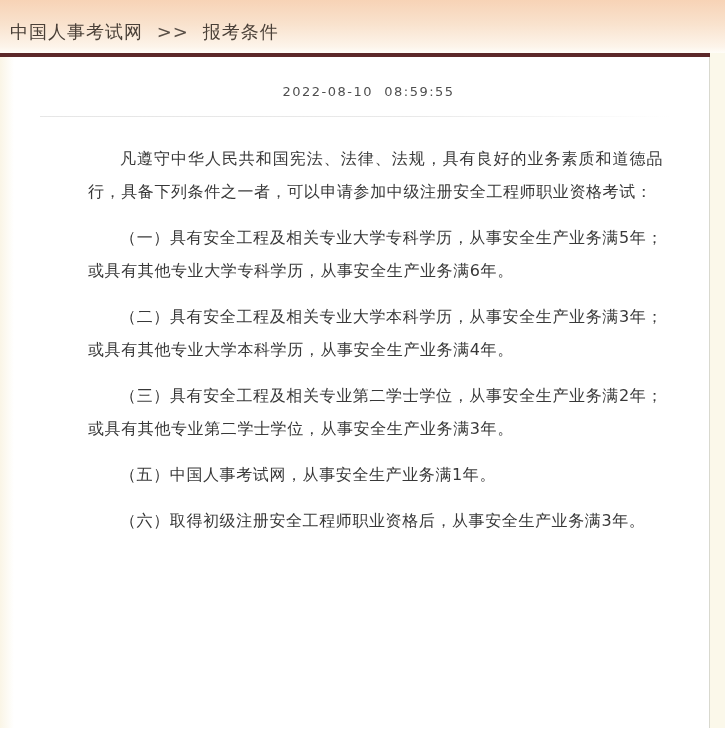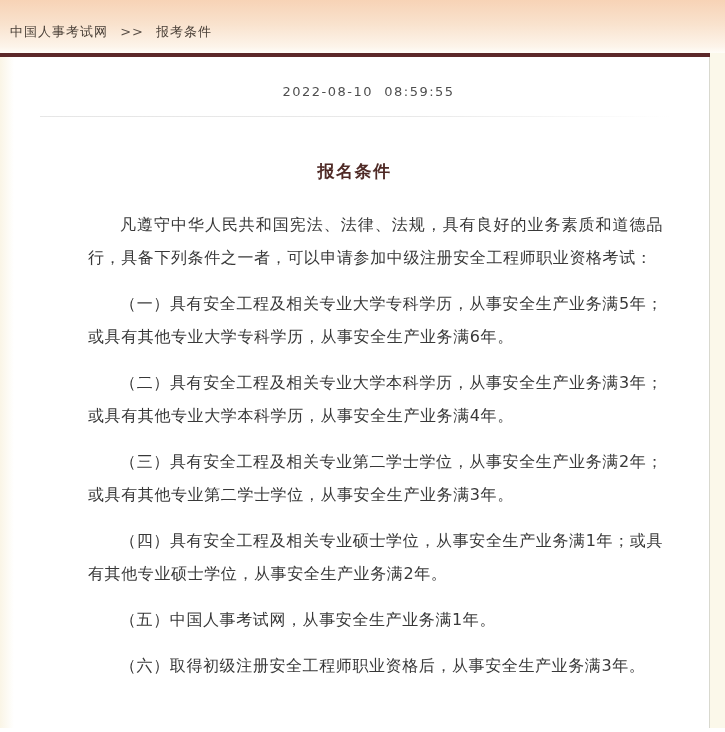--- a/index.html
+++ b/index.html
@@ -13,21 +13,21 @@
   .page { width: 725px; height: 732px; position: relative; overflow: hidden; }
 
   
   .topbar {
     height: 53px;
     background: linear-gradient(to bottom, #f7d3b6 0%, #f9e2cd 45%, #fdf4ea 88%, #fffdf8 100%);
     display: flex; align-items: center;
     box-sizing: border-box;
     padding: 10px 0 0 10px;
   }
-  .breadcrumb { font-size: 13px; color: #4a4038; letter-spacing: 1px; }
+  .breadcrumb { font-size: 18px; color: #4a4038; letter-spacing: 1px; }
   .breadcrumb .site { cursor: pointer; }
   .breadcrumb .sep { margin: 0 7px; color: #5a5048; }
 
   .red-rule {
     position: absolute; top: 53px; left: 0;
     width: 710px; height: 4px;
     background: #5c2829;
   }
 
   .body-row { display: flex; height: 675px; }
@@ -105,28 +105,26 @@
       <span class="current">报考条件</span>
     </div>
   </div>
 
   <div class="red-rule"></div>
 
   <div class="body-row">
     <div class="card">
       <div class="article-date">2022-08-10  08:59:55</div>
       <div class="title-divider"></div>
-      <div class="section-heading">报名条件</div>
       <div class="article-body">
         <p>凡遵守中华人民共和国宪法、法律、法规，具有良好的业务素质和道德品行，具备下列条件之一者，可以申请参加中级注册安全工程师职业资格考试：</p>
         <div>
             <p>（一）具有安全工程及相关专业大学专科学历，从事安全生产业务满5年；或具有其他专业大学专科学历，从事安全生产业务满6年。</p>
             <p>（二）具有安全工程及相关专业大学本科学历，从事安全生产业务满3年；或具有其他专业大学本科学历，从事安全生产业务满4年。</p>
             <p>（三）具有安全工程及相关专业第二学士学位，从事安全生产业务满2年；或具有其他专业第二学士学位，从事安全生产业务满3年。</p>
-            <p>（四）具有安全工程及相关专业硕士学位，从事安全生产业务满1年；或具有其他专业硕士学位，从事安全生产业务满2年。</p>
             <p>（五）中国人事考试网，从事安全生产业务满1年。</p>
             <p>（六）取得初级注册安全工程师职业资格后，从事安全生产业务满3年。</p>
           </div>
       </div>
     </div>
     <div class="side-strip"></div>
   </div>
 
   <div class="watermark">搜狐号@中科建安</div>
 

